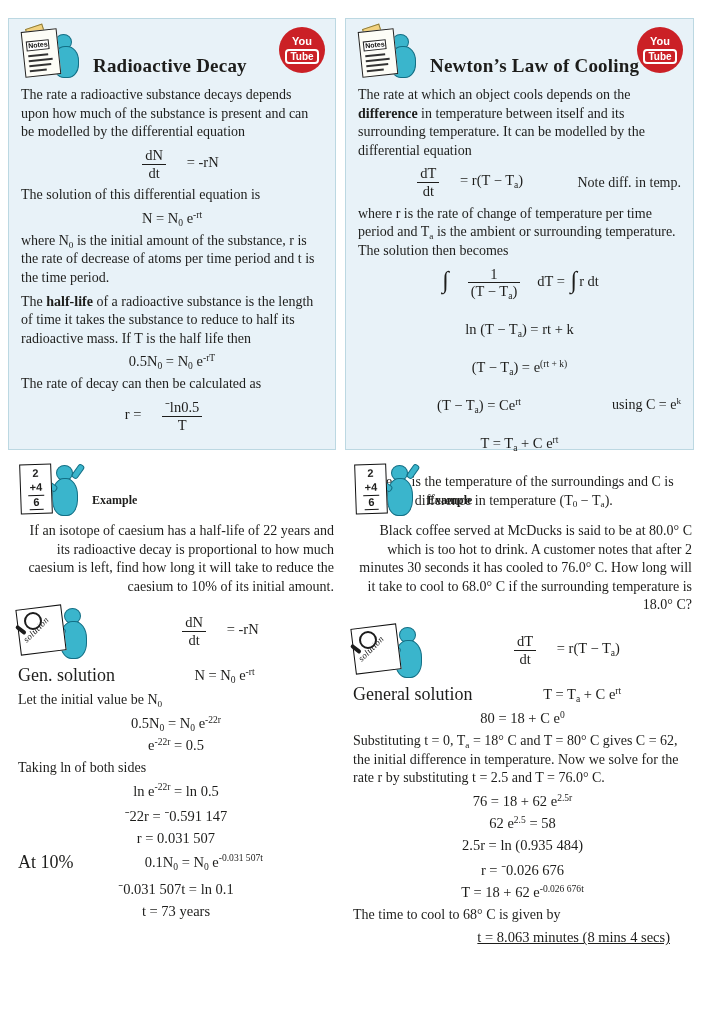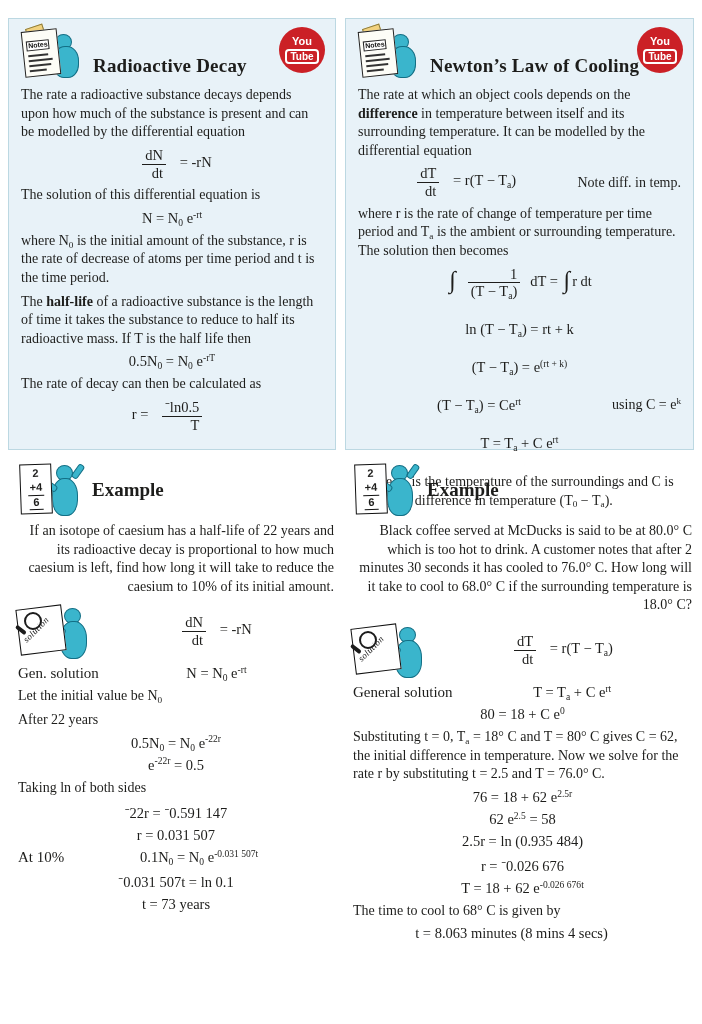--- a/index.html
+++ b/index.html
@@ -15,29 +15,29 @@
   }
   .notebox.nb-left{width:328px;height:432px;}
   .notebox.nb-right{width:349px;height:432px;}
 
   .box-head{display:flex;align-items:flex-end;gap:10px;margin-bottom:4px;min-height:54px;}
   .box-title{margin:0 0 4px 0;font-size:19px;font-weight:bold;letter-spacing:.2px;}
   .p{margin:5px 0;font-size:14px;line-height:1.33;}
   .eq{margin:5px 0;font-size:14.5px;text-align:center;}
   .eq.tightgap{margin:21px 0;}
   .eq.align-left{text-align:left;}
-  .eq.align-right{text-align:center;padding-right:22px;}
+  .eq.align-right{text-align:right;padding-right:22px;text-decoration:underline;}
   .eq.gap-top{margin-top:16px;}
   .eqrow{display:flex;align-items:center;margin:5px 0;font-size:14.5px;}
-  .eqlabel{flex:0 0 auto;font-size:15px;}
+  .eqlabel{flex:0 0 auto;font-size:18px;}
   .eqmid{flex:1 1 auto;text-align:center;}
   .eqnote{flex:0 0 auto;font-size:14px;margin-left:12px;}
   sup{font-size:66%;line-height:0;vertical-align:baseline;position:relative;top:-0.55em;}
   sub{font-size:66%;line-height:0;vertical-align:baseline;position:relative;top:0.30em;}
-  .frac{display:inline-block;vertical-align:-0.75em;text-align:right;line-height:1.15;margin:0 10px;}
+  .frac{display:inline-block;vertical-align:-0.75em;text-align:center;line-height:1.15;margin:0 17px;}
   .ftop{display:block;border-bottom:1.3px solid #1d1d1b;padding:0 3px;}
   .fbot{display:block;padding:0 3px;}
   .intg{font-size:24px;line-height:0;vertical-align:-3px;margin:0 2px;}
 
   
   .yt-icon{
     position:absolute;top:8px;right:10px;width:46px;height:46px;border-radius:50%;
     background:#cb2026;display:flex;flex-direction:column;align-items:center;justify-content:center;
     font-family:"Liberation Sans", sans-serif;color:#fff;font-weight:bold;cursor:pointer;
   }
@@ -96,21 +96,21 @@
   .solution-icon .cr-head{left:46px;top:6px;width:15px;height:14px;}
   .solution-icon .cr-body{left:42px;top:19px;width:25px;height:36px;}
   .solution-icon .cr-armL{left:32px;top:24px;width:14px;transform:rotate(25deg);}
 
   
   .bottom-row{display:flex;gap:9px;padding:10px 8px 0 8px;}
   .col{box-sizing:border-box;}
   .col.c-left{width:328px;padding:0 2px 0 10px;}
   .col.c-right{width:349px;padding:0 2px 0 8px;}
   .ex-head{display:flex;align-items:flex-end;gap:8px;margin:2px 0 2px 0;min-height:58px;}
-  .ex-title{margin:0 0 19px 0;font-size:19px;font-weight:bold;}
+  .ex-title{margin:0 0 12px 0;font-size:12px;font-weight:bold;}
   .sol-row{display:flex;align-items:center;margin:2px 0;}
   .sol-row .eq{flex:1 1 auto;margin:0;}
   .problem{margin:2px 0 6px 0;text-align:right;}
 </style>
 </head>
 <body>
 
 <div class="page">
 
   <div class="top-row">
@@ -225,24 +225,24 @@
         </span>
         <div class="eq">
           <span class="frac"><span class="ftop">dN</span><span class="fbot">dt</span></span><span> = -rN</span>
         </div>
       </div>
       <div class="eqrow">
         <span class="eqlabel">Gen. solution</span>
         <span class="eqmid">N = N<sub>0</sub> e<sup>-rt</sup></span>
       </div>
       <p class="p">Let the initial value be N<sub>0</sub></p>
-      <p class="p">After 22 years</p>
       <div class="eq">0.5N<sub>0</sub> = N<sub>0</sub> e<sup>-22r</sup></div>
       <div class="eq">e<sup>-22r</sup> = 0.5</div>
       <p class="p">Taking ln of both sides</p>
+      <div class="eq">ln e<sup>-22r</sup> = ln  0.5</div>
       <div class="eq">⁻22r = ⁻0.591 147</div>
       <div class="eq">r =  0.031 507</div>
       <div class="eqrow">
         <span class="eqlabel">At 10%</span>
         <span class="eqmid">0.1N<sub>0</sub> = N<sub>0</sub> e<sup>-0.031 507t</sup></span>
       </div>
       <div class="eq">⁻0.031 507t = ln 0.1</div>
       <div class="eq">t = 73 years</div>
     </section>
 

